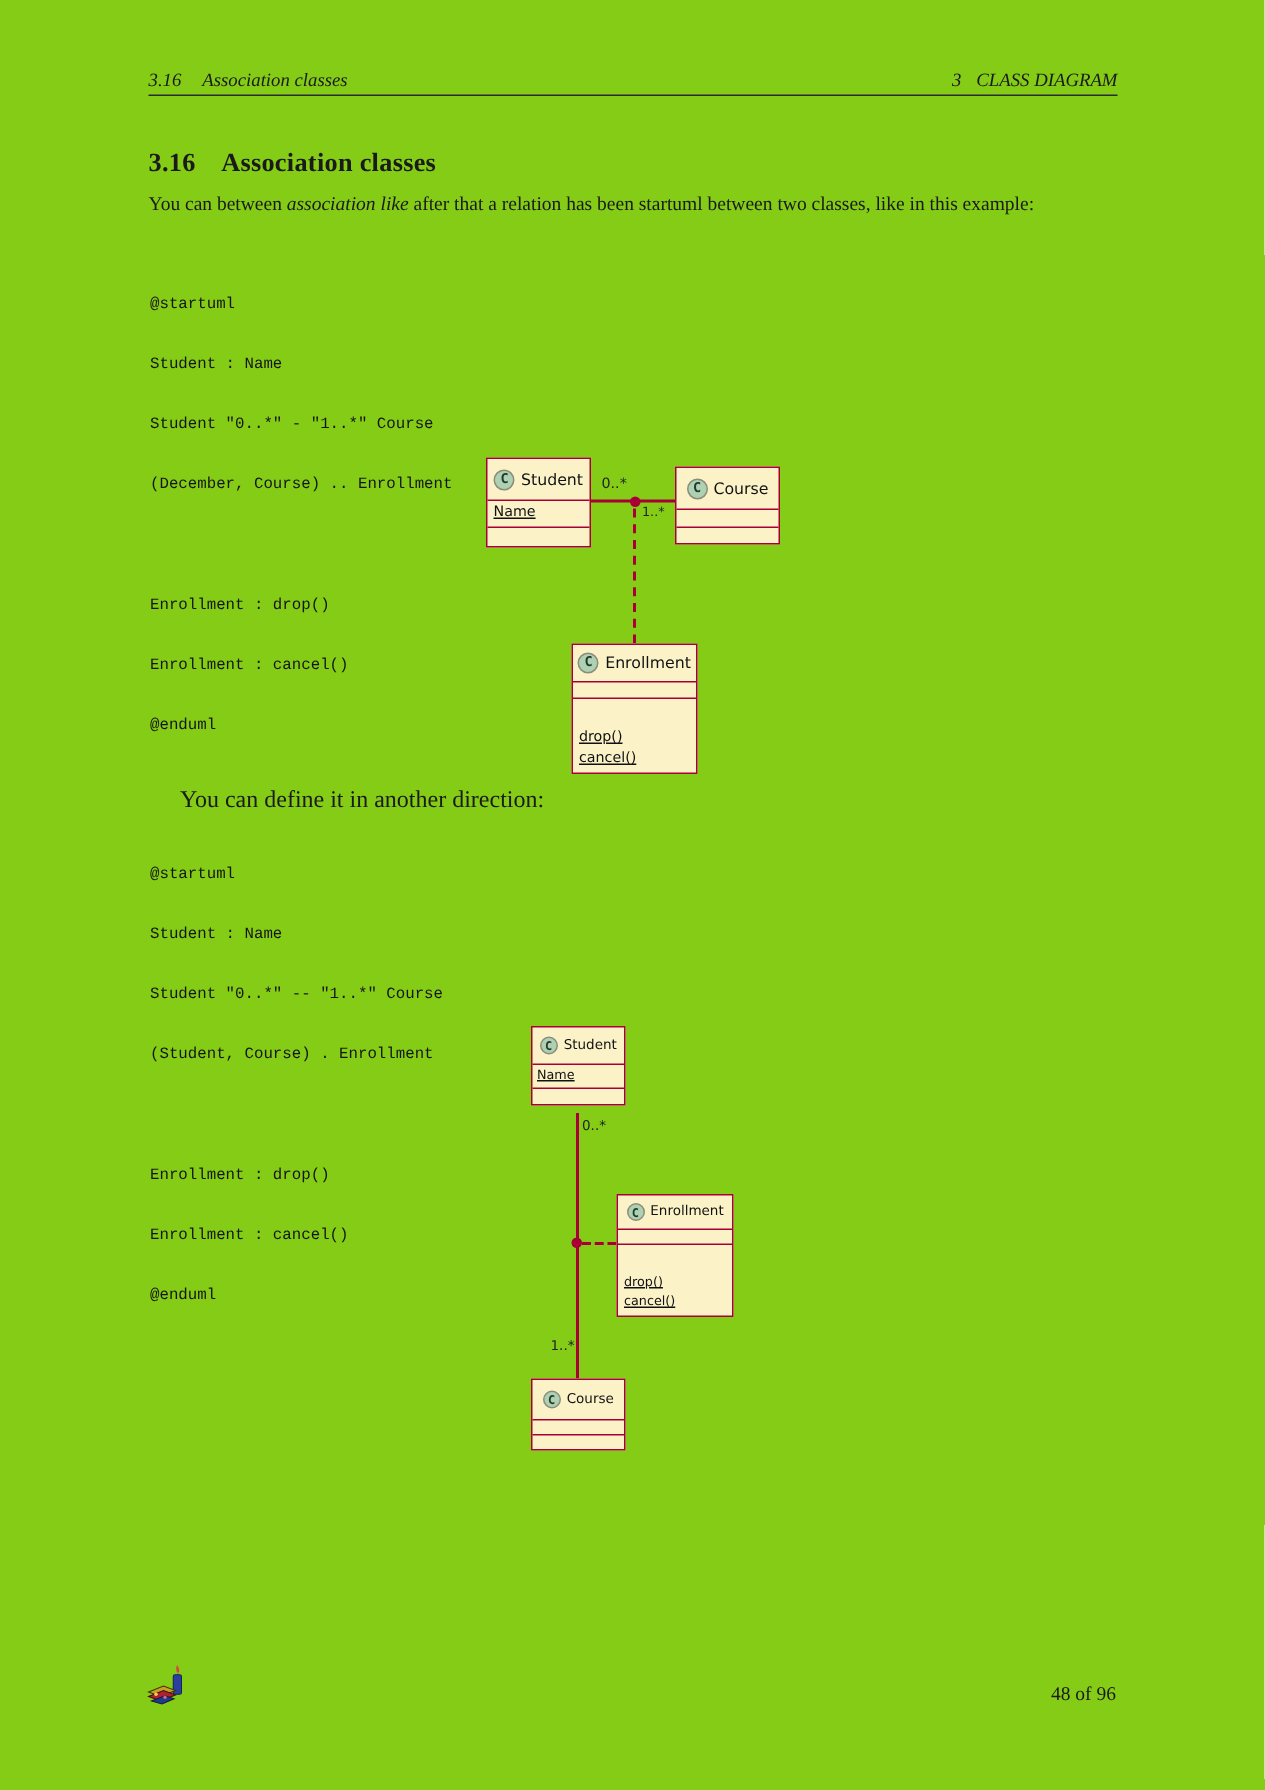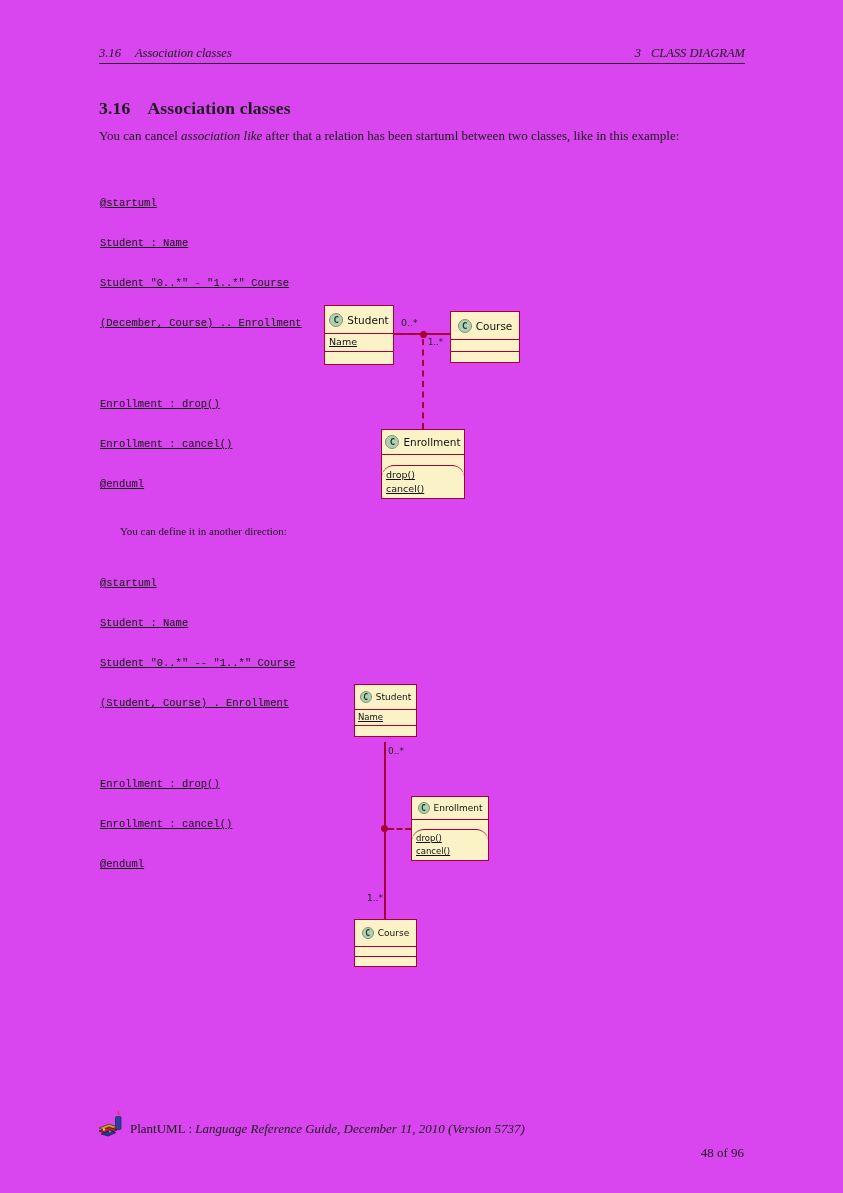--- a/index.html
+++ b/index.html
@@ -1,18 +1,18 @@
 <!DOCTYPE html>
 <html><head>
 <meta charset="utf-8">
 <style>
   * { margin:0; padding:0; box-sizing:border-box; }
   html,body { background:#ffffff; }
   .page {
-    position:relative; width:843px; height:1193px; background:#d946ef;
+    position:relative; width:843px; height:1193px; background:#84cc16;
     font-family:"Liberation Serif", serif; color:#1a1a1a; overflow:hidden;
   }
 
   
   .runhead {
     position:absolute; left:99px; top:46px; width:646px; height:18px;
     border-bottom:1px solid #2a2a2a;
     font-style:italic; font-size:12.5px;
   }
   .runhead .rh-left { position:absolute; left:0; top:0; }
@@ -28,33 +28,33 @@
   .sect-title .num { margin-right:17px; }
 
   
   .para1 {
     position:absolute; left:99px; top:128px; width:646px;
     font-size:13px; line-height:16.5px; text-align:justify;
   }
   .para1 em { font-style:italic; }
   .para2 {
     position:absolute; left:99px; top:525px; width:646px;
-    font-size:11px; text-indent:21px;
+    font-size:16px; text-indent:21px;
   }
 
   
   .codeblock {
     position:absolute; left:100px;
     font-family:"Liberation Mono", monospace;
     font-size:10.5px; line-height:13.4px; color:#151515;
     white-space:pre;
   }
   .code1 { top:170px; }
   .code2 { top:550px; }
-  .code-line { min-height:13.4px;text-decoration:underline; }
+  .code-line { min-height:13.4px; }
 
   
   .uml-box {
     position:absolute; background:#FCF2C8; border:1.5px solid #A80036;
     font-family:"DejaVu Sans", sans-serif; color:#111;
   }
   .uml-title {
     display:flex; align-items:center; justify-content:center; gap:4px;
   }
   .c-circle {
@@ -64,61 +64,61 @@
   }
   .d1 .c-circle { width:14px; height:14px; font-size:9px; }
   .d2 .c-circle { width:12px; height:12px; font-size:8px; }
   .d1 .uml-title { height:27px; font-size:10.5px; }
   .d2 .uml-title { height:24px; font-size:9px; }
   .uml-row { border-top:1px solid #A80036;text-decoration:underline; }
   .d1 .row-text { height:18px; font-size:9.5px; padding:2px 0 0 4px; }
   .d2 .row-text { height:16px; font-size:8.5px; padding:2px 0 0 3px; }
   .d1 .row-empty { height:13px; }
   .d2 .row-empty { height:11px; }
-  .methods { padding:2px 0 2px 4px;border-radius:12px; }
+  .methods { padding:19px 0 2px 4px; }
   .d1 .methods div { font-size:9.5px; line-height:14px; }
   .d2 .methods div { font-size:8.5px; line-height:13px; }
 
   .edge-h { position:absolute; border-top:2px solid #A80036; }
   .edge-v { position:absolute; border-left:2px solid #A80036; }
   .edge-dash-v { position:absolute; border-left:2px dashed #A80036; }
   .edge-dash-h { position:absolute; border-top:2px dashed #A80036; }
   .edge-dot { position:absolute; width:7px; height:7px; border-radius:50%; background:#A80036; }
   .mult {
     position:absolute; font-family:"DejaVu Sans", sans-serif;
     font-size:9.5px; color:#222;
   }
 
   
   .footer-text {
     position:absolute; left:130px; top:1121px; font-size:13px;
   }
   .footer-text .ital { font-style:italic; }
-  .footer-page { position:absolute; right:99px; top:1121px; font-size:13px;margin-top:24px; }
+  .footer-page { position:absolute; right:99px; top:1121px; font-size:13px; }
   .logo { position:absolute; left:97px; top:1108px; }
 </style>
 </head>
 <body>
 
 <div class="page">
 
   <div class="runhead">
     <span class="rh-left">
       <span class="rh-num">3.16</span><span>Association classes</span>
     </span>
     <span class="rh-right">
       <span class="rh-num-r">3</span><span>CLASS DIAGRAM</span>
     </span>
   </div>
 
   <div class="sect-title">
     <span class="num">3.16</span><span>Association classes</span>
   </div>
 
-  <div class="para1"><span>You can cancel </span><em>association like</em><span> after that a relation has been startuml between two classes, like in this example:</span></div>
+  <div class="para1"><span>You can between </span><em>association like</em><span> after that a relation has been startuml between two classes, like in this example:</span></div>
 
   <div class="codeblock code1">
     <div class="code-line">@startuml</div>
     <div class="code-line">Student : Name</div>
     <div class="code-line">Student "0..*" - "1..*" Course</div>
     <div class="code-line">(December, Course) .. Enrollment</div>
     <div class="code-line"></div>
     <div class="code-line">Enrollment : drop()</div>
     <div class="code-line">Enrollment : cancel()</div>
     <div class="code-line">@enduml</div>
@@ -216,19 +216,15 @@
     <line x1="21.4" y1="7" x2="21.4" y2="9" stroke="#888" stroke-width="0.8"></line>
 
     <rect x="18.5" y="8.5" width="5.5" height="13" rx="1.2" fill="#2a3f9e" stroke="#16245c" stroke-width="0.7"></rect>
 
     <polygon points="2,20 12,16 20,19 10,23" fill="#c8a020" stroke="#403010" stroke-width="0.7"></polygon>
     <polygon points="2,23 12,19 20,22 10,26" fill="#b02030" stroke="#401010" stroke-width="0.7"></polygon>
     <polygon points="4,26 13,22.5 19,24.5 11,28" fill="#203a90" stroke="#101c40" stroke-width="0.7"></polygon>
     <circle cx="7" cy="21.5" r="1.2" fill="#e8d060"></circle>
     <circle cx="13" cy="23.5" r="1.1" fill="#e06080"></circle>
   </svg>
-  <div class="footer-text">
-    <span>PlantUML :</span>
-    <span class="ital">Language Reference Guide, December 11, 2010 (Version 5737)</span>
-  </div>
   <div class="footer-page">48 of 96</div>
 
 </div>
 
 </body></html>

